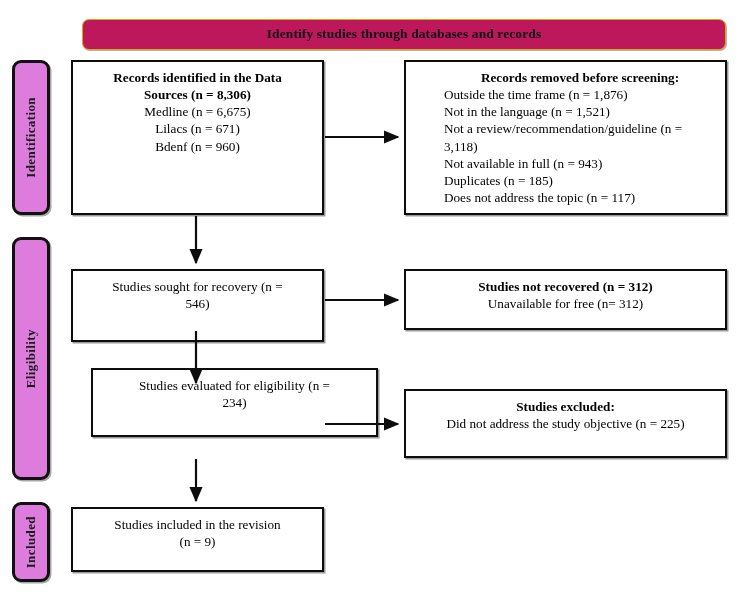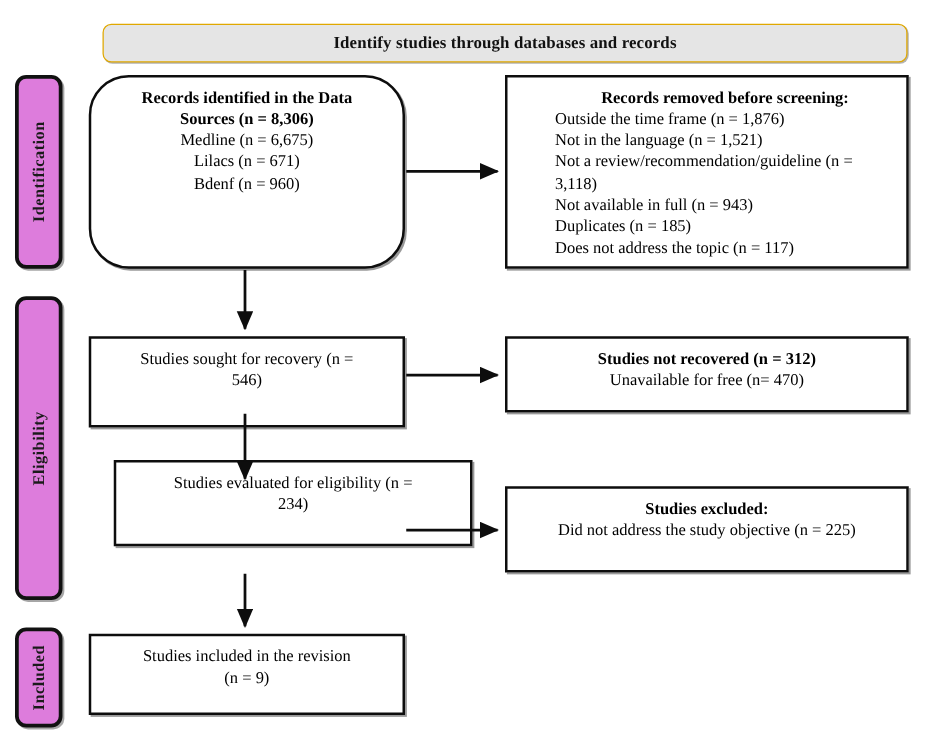--- a/index.html
+++ b/index.html
@@ -25,21 +25,21 @@
     height: 600px;
   }
 
   
   .banner {
     position: absolute;
     left: 82px;
     top: 19px;
     width: 644px;
     height: 31px;
-    background: #e5e5e5;
+    background: #be185d;
     border: 1.5px solid #E0A800;
     border-radius: 7px;
     box-sizing: border-box;
     display: flex;
     align-items: center;
     justify-content: center;
     box-shadow: 1px 1px 0 rgba(0,0,0,0.30);
   }
   .banner-text {
     font-size: 13.5px;
@@ -87,21 +87,21 @@
   .box-inner {
     padding: 7px 9px 4px 9px;
     font-size: 13.2px;
     line-height: 1.30;
   }
   .line-center { text-align: center; }
   .line-left   { text-align: left; }
   .bold        { font-weight: bold; }
 
   
-  #box-records-identified  { left: 71px;  top: 60px;  width: 253px; height: 155px; border-radius: 32px; }
+  #box-records-identified  { left: 71px;  top: 60px;  width: 253px; height: 155px; }
   #box-records-removed     { left: 404px; top: 60px;  width: 323px; height: 155px; }
   #box-sought-recovery     { left: 71px;  top: 269px; width: 253px; height: 73px;  }
   #box-not-recovered       { left: 404px; top: 269px; width: 323px; height: 61px;  }
   #box-evaluated-eligible  { left: 71px;  top: 368px; width: 287px; height: 69px; margin-left: 20px;  }
   #box-studies-excluded    { left: 404px; top: 389px; width: 323px; height: 69px;  }
   #box-included-revision   { left: 71px;  top: 507px; width: 253px; height: 65px;  }
 
   #box-records-removed .box-inner { padding-left: 20px; margin-left: 18px; }
 
   
@@ -158,21 +158,21 @@
   <div class="box" id="box-sought-recovery">
     <div class="box-inner">
       <div class="line-center">Studies sought for recovery (n =</div>
       <div class="line-center">546)</div>
     </div>
   </div>
 
   <div class="box" id="box-not-recovered">
     <div class="box-inner">
       <div class="line-center bold">Studies not recovered (n = 312)</div>
-      <div class="line-center">Unavailable for free (n= 470)</div>
+      <div class="line-center">Unavailable for free (n= 312)</div>
     </div>
   </div>
 
   <div class="box" id="box-evaluated-eligible">
     <div class="box-inner">
       <div class="line-center">Studies evaluated for eligibility (n =</div>
       <div class="line-center">234)</div>
     </div>
   </div>
 

